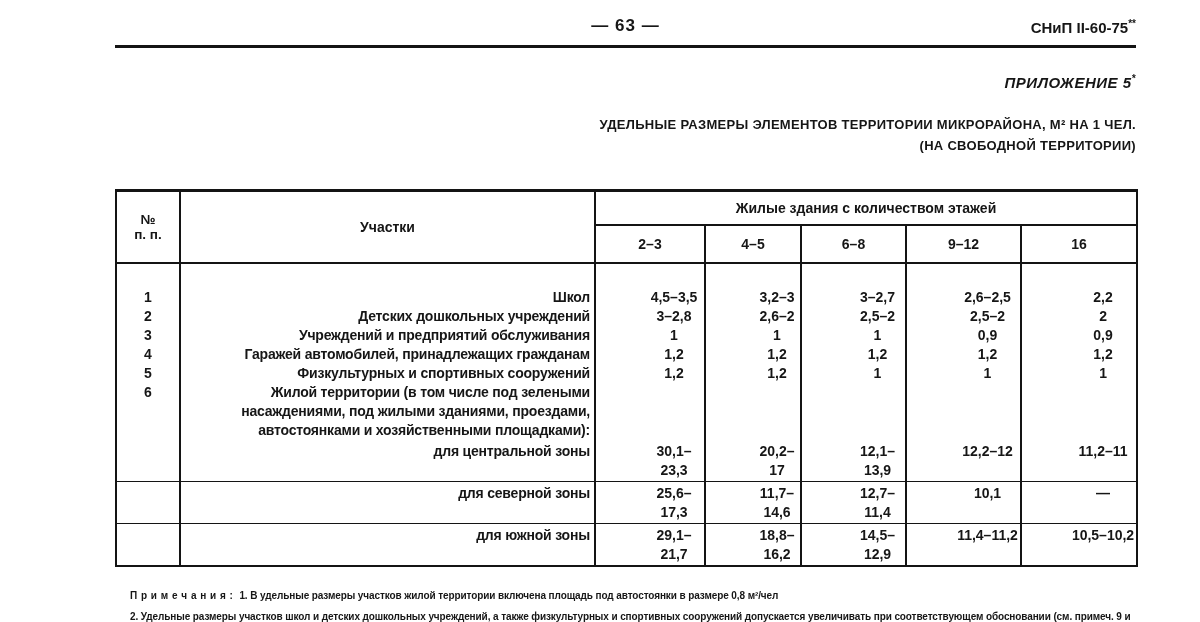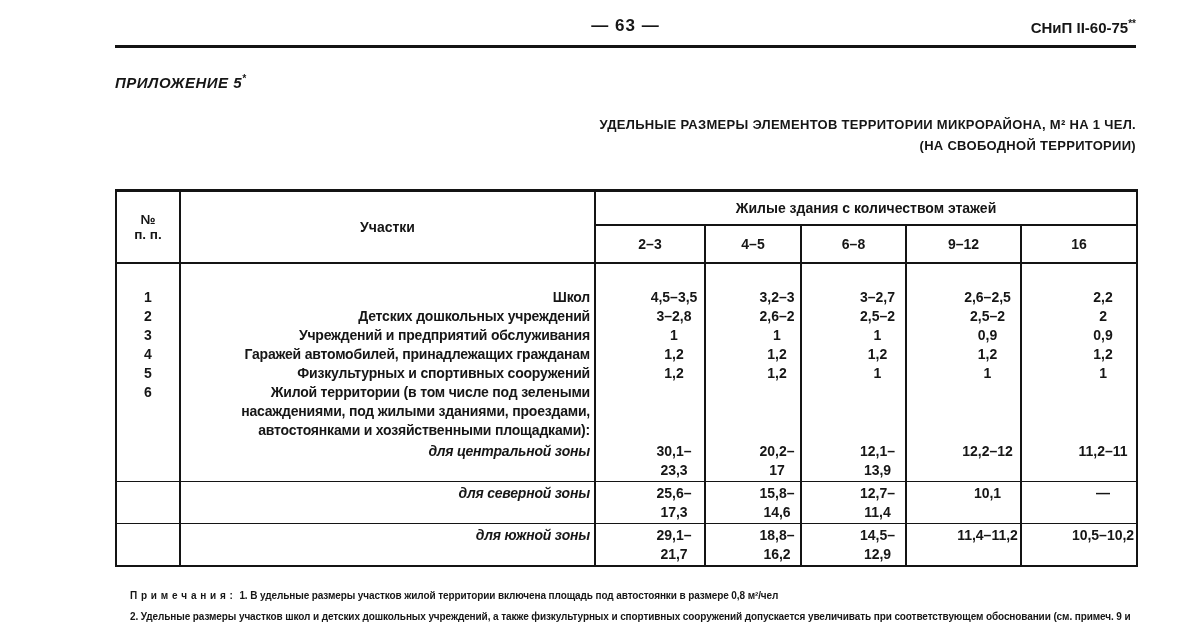--- a/index.html
+++ b/index.html
@@ -15,21 +15,21 @@
   .topbar {
     display:grid; grid-template-columns:1fr auto 1fr;
     align-items:end; padding:16px 0 9px;
   }
   .pagenum { grid-column:2; font-size:17px; letter-spacing:1px; }
   .code { grid-column:3; justify-self:end; font-size:15px; }
   .code sup, .appendix sup { font-size:10px; vertical-align:super; }
   .rule { height:3px; background:#141414; }
 
   .appendix {
-    margin-top:25px; 
+    margin-top:25px; text-align:right;
     font-style:italic; font-size:15px; letter-spacing:0.5px;
   }
 
   .title { margin-top:23px; text-align:right; font-size:13px; line-height:21px; letter-spacing:0.3px; }
 
   table.doc-table {
     margin-top:33px; width:1021px; table-layout:fixed;
     border-collapse:collapse;
   }
   table.doc-table th, table.doc-table td {
@@ -45,21 +45,21 @@
   .h-num div { line-height:15px; font-size:13.5px; }
 
   tbody td {
     font-size:14px; line-height:19px; vertical-align:top;
     border-top:none; border-bottom:none;
   }
   td.c-num { text-align:center; }
   td.c-label { text-align:right; padding-left:5px; padding-right:4px; letter-spacing:-0.2px; }
   td.c-val { text-align:center;padding-left:48px; }
   tr.first td { padding-top:24px; }
-  td.indent { padding-left:36px;font-style:italic; }
+  td.indent { padding-left:36px; }
   tr.zone td { padding-top:2px; padding-bottom:1px; }
   tr.zone-sep td { border-top:1.5px solid #141414; }
 
   .notes { margin-top:19px; font-size:10px; line-height:20px; letter-spacing:-0.1px; }
   .note { text-indent:15px; }
   .note + .note { margin-top:1px; }
   .notes-label { letter-spacing:0.5px; margin-right:6px; }
   .bottom-rule { margin-top:9px; }
 </style>
 </head>
@@ -168,21 +168,21 @@
         <td class="c-val">30,1–23,3</td>
         <td class="c-val">20,2–17</td>
         <td class="c-val">12,1–13,9</td>
         <td class="c-val">12,2–12</td>
         <td class="c-val">11,2–11</td>
       </tr>
       <tr class="zone zone-sep">
         <td class="c-num"></td>
         <td class="c-label indent">для северной зоны</td>
         <td class="c-val">25,6–17,3</td>
-        <td class="c-val">15,8–14,6</td>
+        <td class="c-val">11,7–14,6</td>
         <td class="c-val">12,7–11,4</td>
         <td class="c-val">10,1</td>
         <td class="c-val">—</td>
       </tr>
       <tr class="zone zone-sep">
         <td class="c-num"></td>
         <td class="c-label indent">для южной зоны</td>
         <td class="c-val">29,1–21,7</td>
         <td class="c-val">18,8–16,2</td>
         <td class="c-val">14,5–12,9</td>

